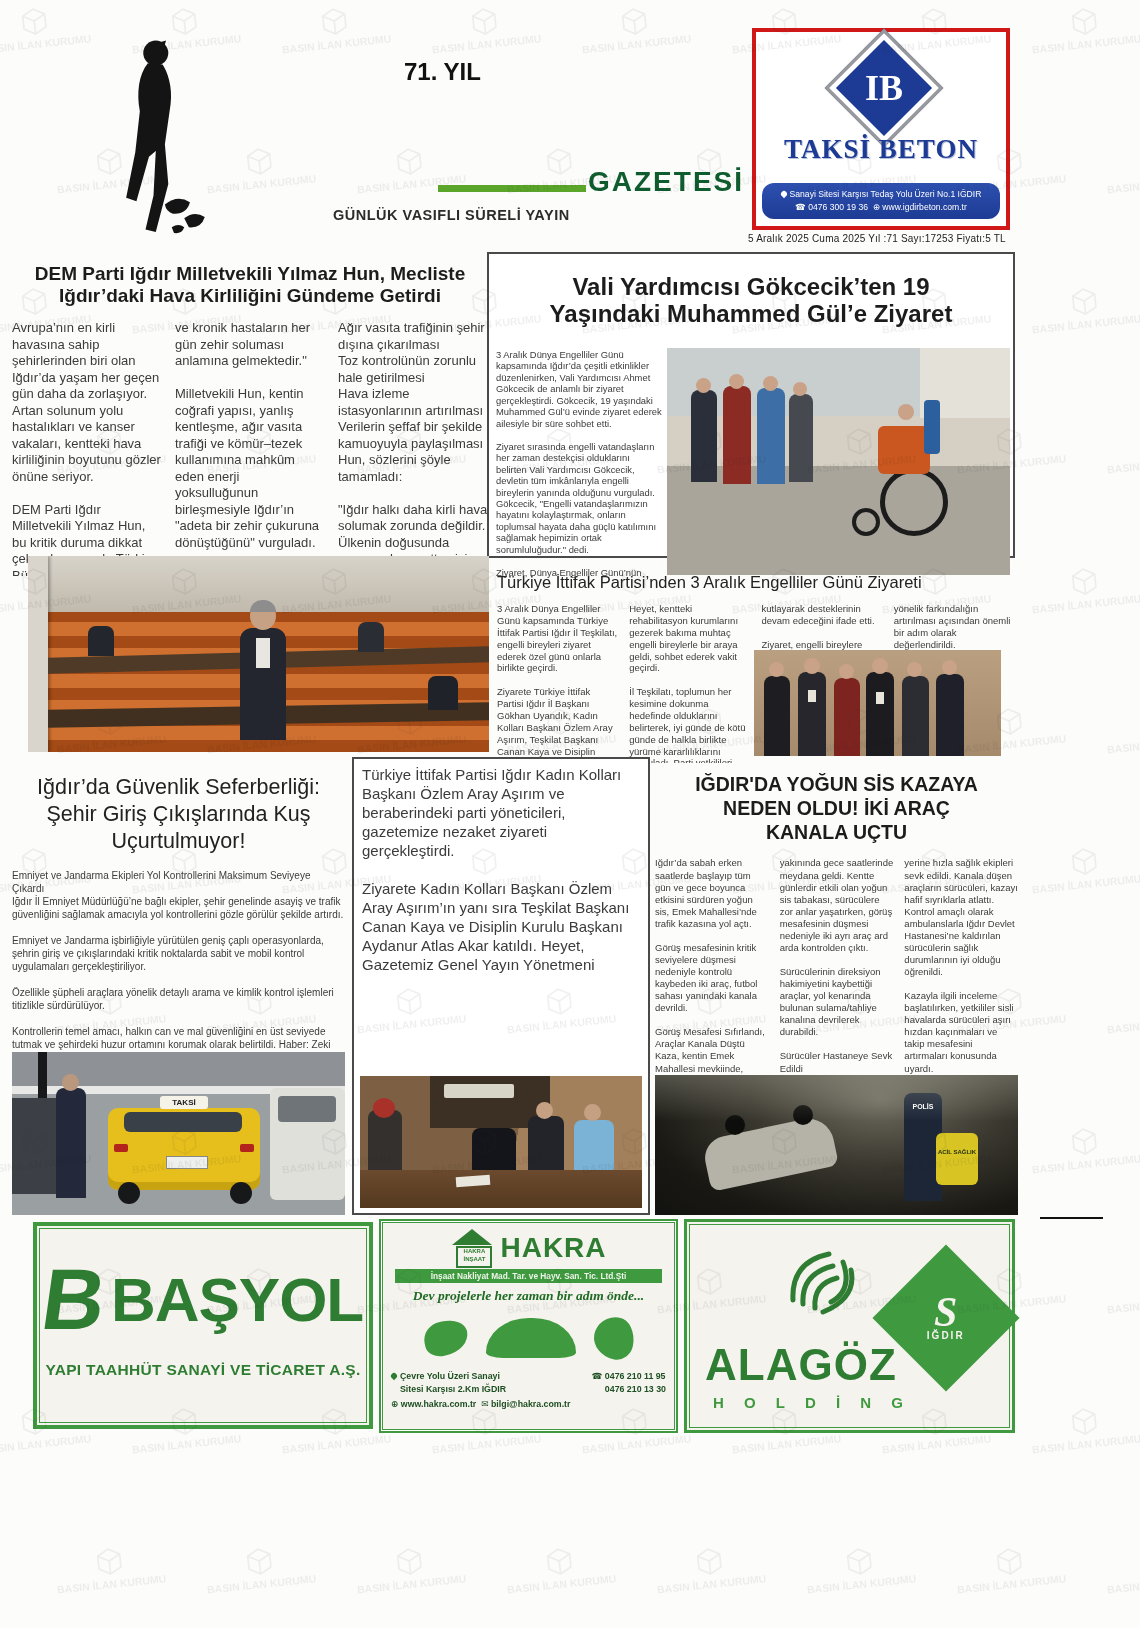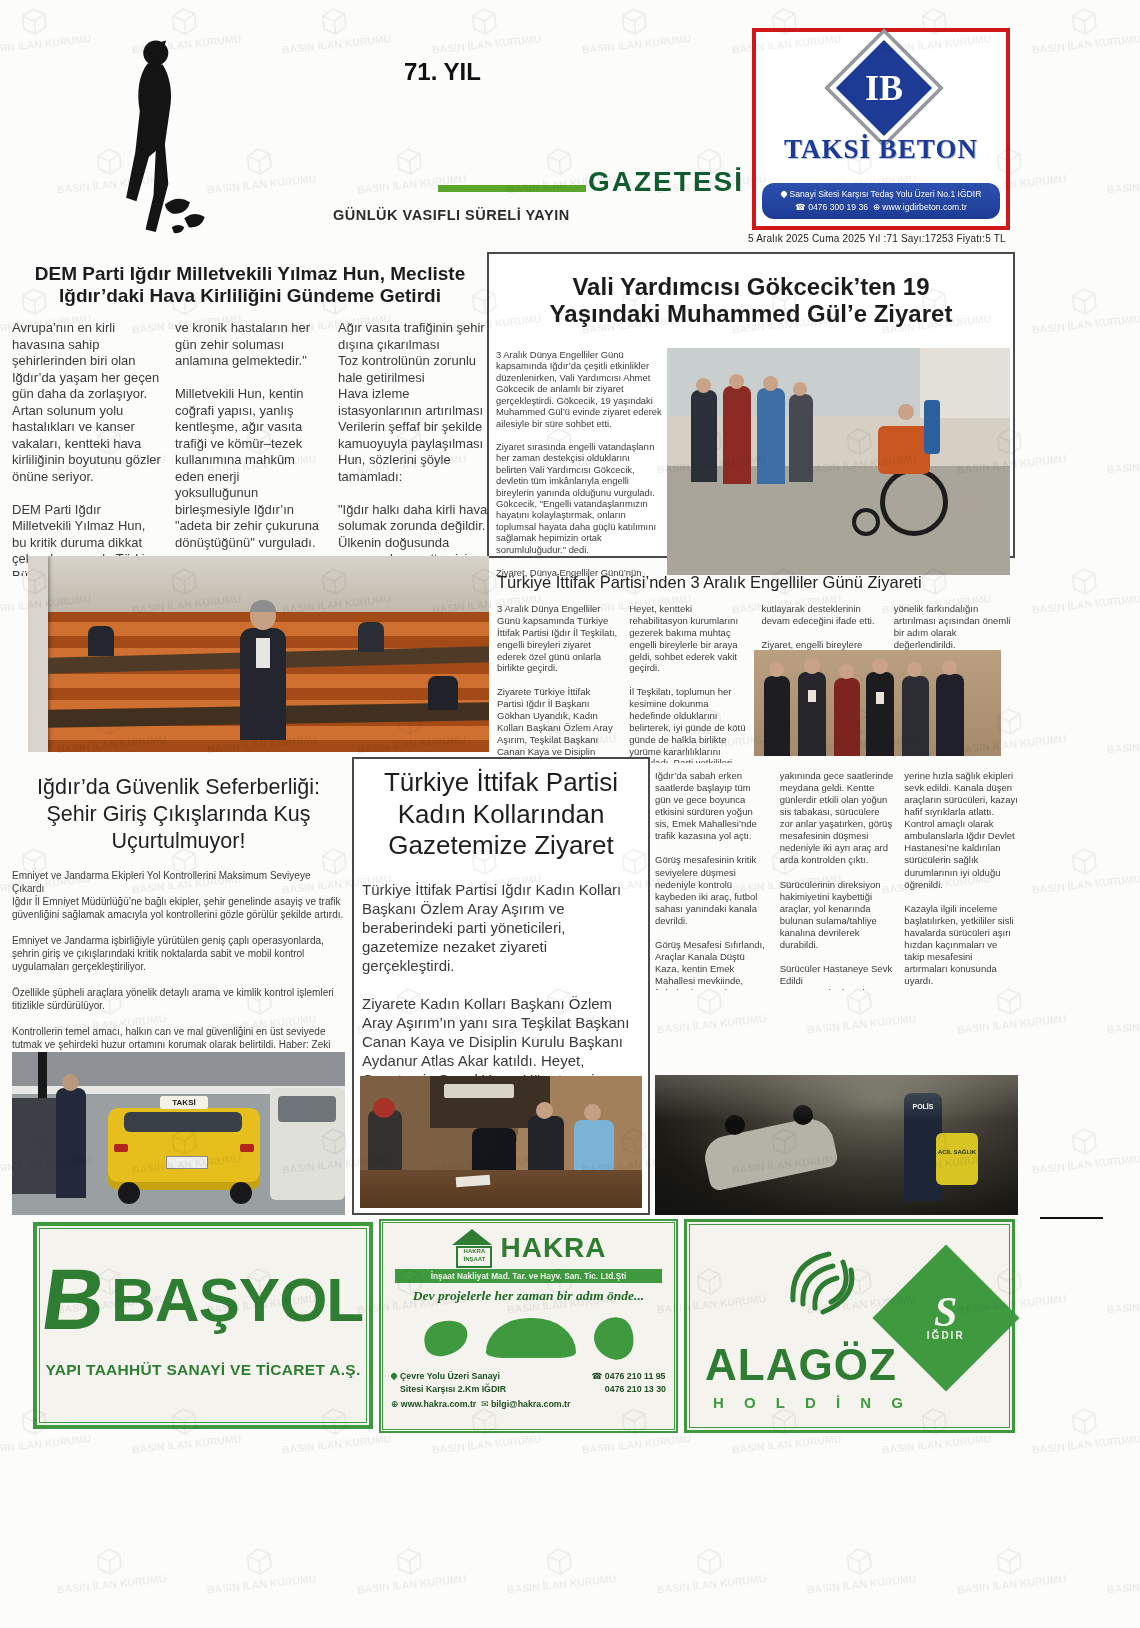--- a/index.html
+++ b/index.html
@@ -270,23 +270,20 @@
     <div class="abs" style="left:102px;top:92px;width:14px;height:8px;background:#b3241c;border-radius:2px;"></div>
     <div class="abs" style="left:228px;top:92px;width:14px;height:8px;background:#b3241c;border-radius:2px;"></div>
     <div class="abs" style="left:154px;top:104px;width:40px;height:11px;background:#eef0ee;border:1px solid #888;"></div>
     <div class="abs wheel" style="left:106px;top:130px;width:22px;height:22px;background:#17181a;"></div>
     <div class="abs wheel" style="left:218px;top:130px;width:22px;height:22px;background:#17181a;"></div>
     <div class="abs" style="left:258px;top:36px;width:75px;height:112px;background:#dfe0da;border-radius:6px;"></div>
     <div class="abs" style="left:266px;top:44px;width:58px;height:26px;background:#6f7478;border-radius:4px;"></div>
   </div>
 
   <section class="art-kad">
-    <h1 class="hl">Türkiye İttifak Partisi
-Kadın Kollarından
-Gazetemize Ziyaret</h1>
     <div class="body-txt">Türkiye İttifak Partisi Iğdır Kadın Kolları Başkanı Özlem Aray Aşırım ve beraberindeki parti yöneticileri, gazetemize nezaket ziyareti gerçekleştirdi.
 
 Ziyarete Kadın Kolları Başkanı Özlem Aray Aşırım’ın yanı sıra Teşkilat Başkanı Canan Kaya ve Disiplin Kurulu Başkanı Aydanur Atlas Akar katıldı. Heyet, Gazetemiz Genel Yayın Yönetmeni Cabbar Şıktaş’ı makamında ziyaret ederek bir süre sohbet etti.
 
 Ziyarette konuşan İl Kadın Kolları Başkanı Özlem Aray Aşırım, Türkiye İttifak Partisi Genel Merkezi’nin ülke çapında vatandaşların sorunlarını tespit etmek ve çözüm üretmek için yoğun bir çalışma yürüttüğünü belirtti. Aşırım, "Bu kapsamda il genelindeki parti çalışmalarımızı hızlandırmış durumdayız ve aynı kararlılıkla devam edeceğiz" dedi.
 Haber: Ebulfez Şıktaş</div>
     <div class="photo ph-office" style="background:linear-gradient(100deg,#7d6043 0 55%,#a3805c 55% 100%);">
       <div class="abs" style="left:70px;top:0;width:120px;height:52px;background:#3c2f24;"></div>
       <div class="abs" style="left:84px;top:8px;width:70px;height:14px;background:#d9d4c8;border-radius:2px;"></div>
       <div class="abs figure" style="left:8px;top:34px;width:34px;height:70px;background:#33302e;"></div>
@@ -295,20 +292,23 @@
       <div class="abs" style="left:176px;top:26px;width:17px;height:17px;border-radius:50%;background:#c6a083;"></div>
       <div class="abs figure" style="left:214px;top:44px;width:40px;height:62px;background:#7ab3d6;"></div>
       <div class="abs" style="left:224px;top:28px;width:17px;height:17px;border-radius:50%;background:#c6a083;"></div>
       <div class="abs" style="left:112px;top:52px;width:44px;height:60px;background:#14151a;border-radius:8px 8px 0 0;"></div>
       <div class="abs" style="left:0;bottom:0;width:100%;height:38px;background:linear-gradient(#6b4a2e,#54391f);"></div>
       <div class="abs" style="left:96px;bottom:22px;width:34px;height:10px;background:#e9e6dd;transform:rotate(-4deg);"></div>
     </div>
   </section>
 
   <section class="art-sis">
+    <h1 class="hl">IĞDIR'DA YOĞUN SİS KAZAYA
+NEDEN OLDU! İKİ ARAÇ
+KANALA UÇTU</h1>
     <div class="cols">
       <div class="col">Iğdır’da sabah erken saatlerde başlayıp tüm gün ve gece boyunca etkisini sürdüren yoğun sis, Emek Mahallesi’nde trafik kazasına yol açtı.
 
 Görüş mesafesinin kritik seviyelere düşmesi nedeniyle kontrolü kaybeden iki araç, futbol sahası yanındaki kanala devrildi.
 
 Görüş Mesafesi Sıfırlandı, Araçlar Kanala Düştü
 Kaza, kentin Emek Mahallesi mevkiinde, futbol sahasının hemen</div>
       <div class="col">yakınında gece saatlerinde meydana geldi. Kentte günlerdir etkili olan yoğun sis tabakası, sürücülere zor anlar yaşatırken, görüş mesafesinin düşmesi nedeniyle iki ayrı araç ard arda kontrolden çıktı.
 
 Sürücülerinin direksiyon hakimiyetini kaybettiği araçlar, yol kenarında bulunan sulama/tahliye kanalına devrilerek durabildi.

